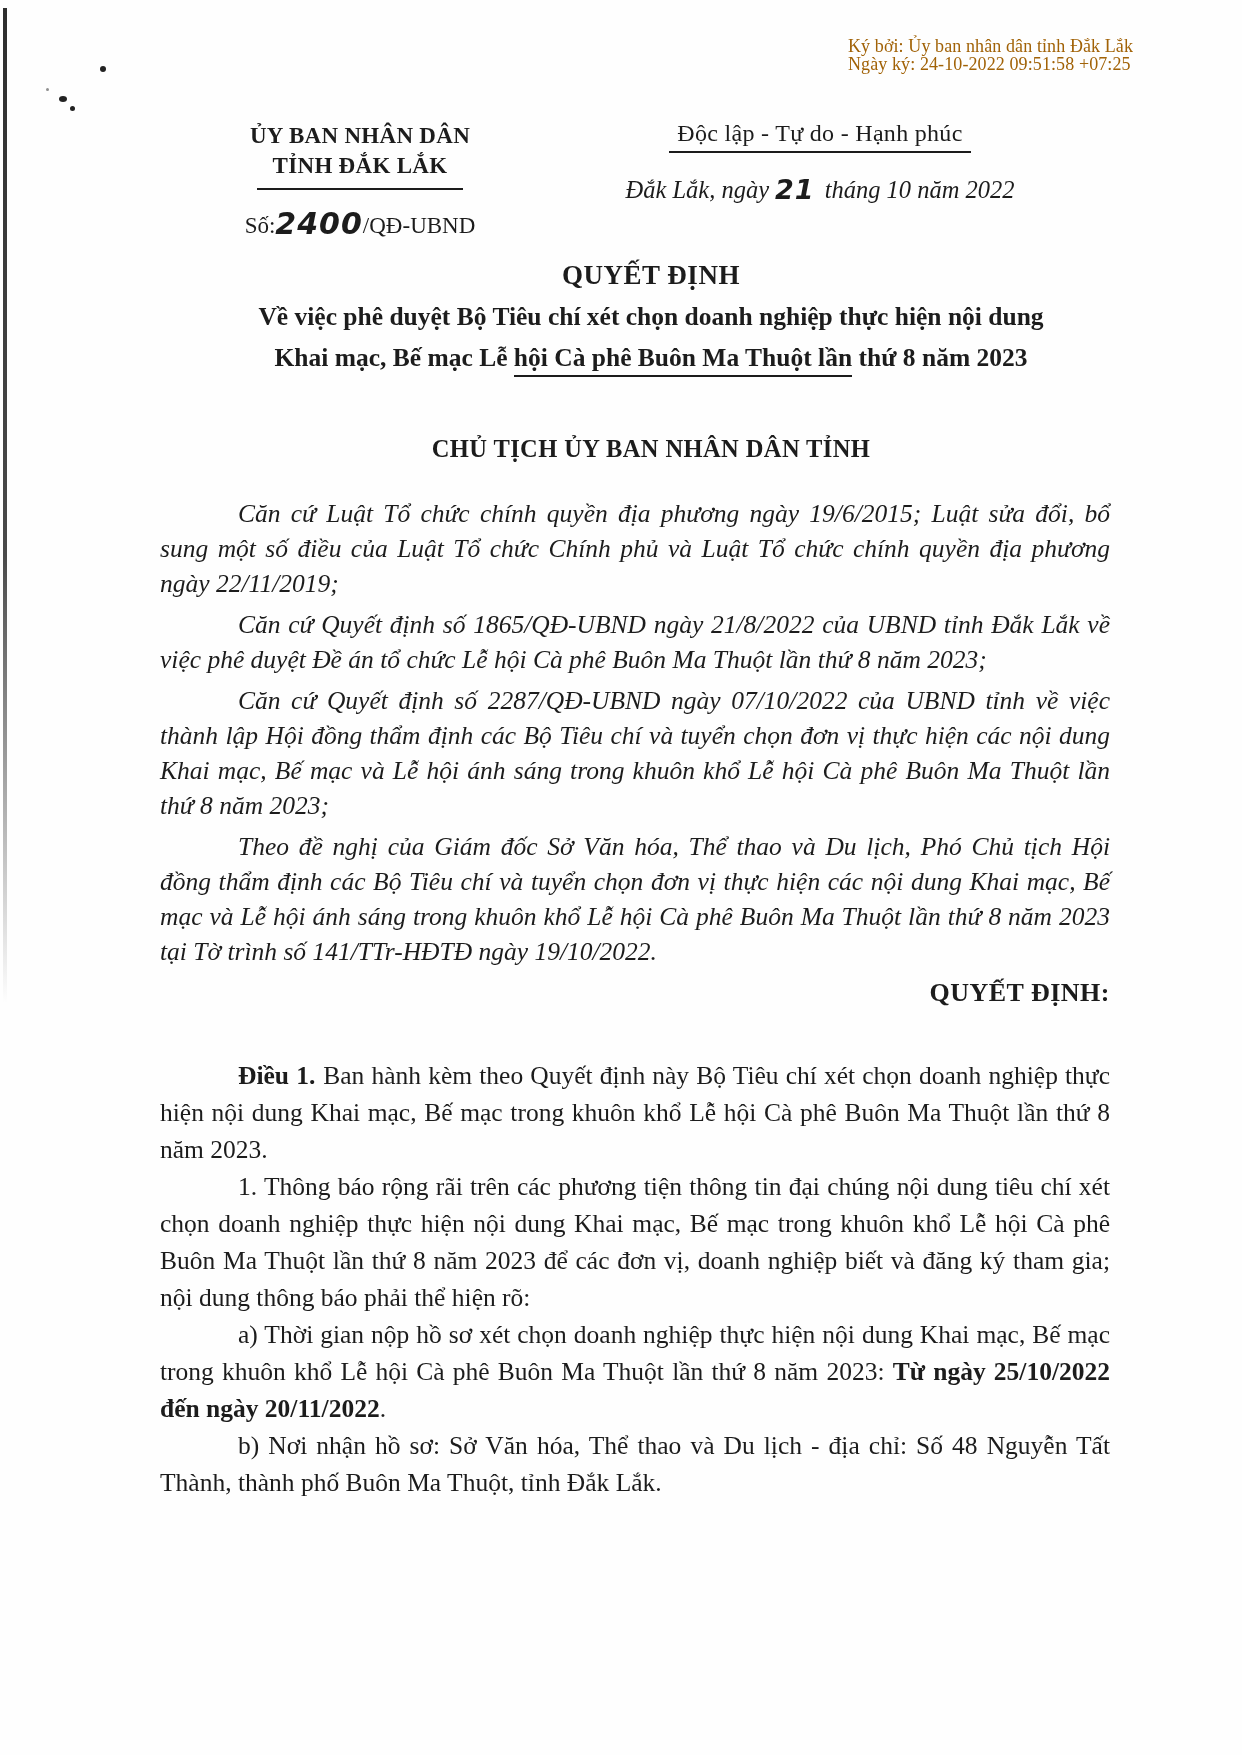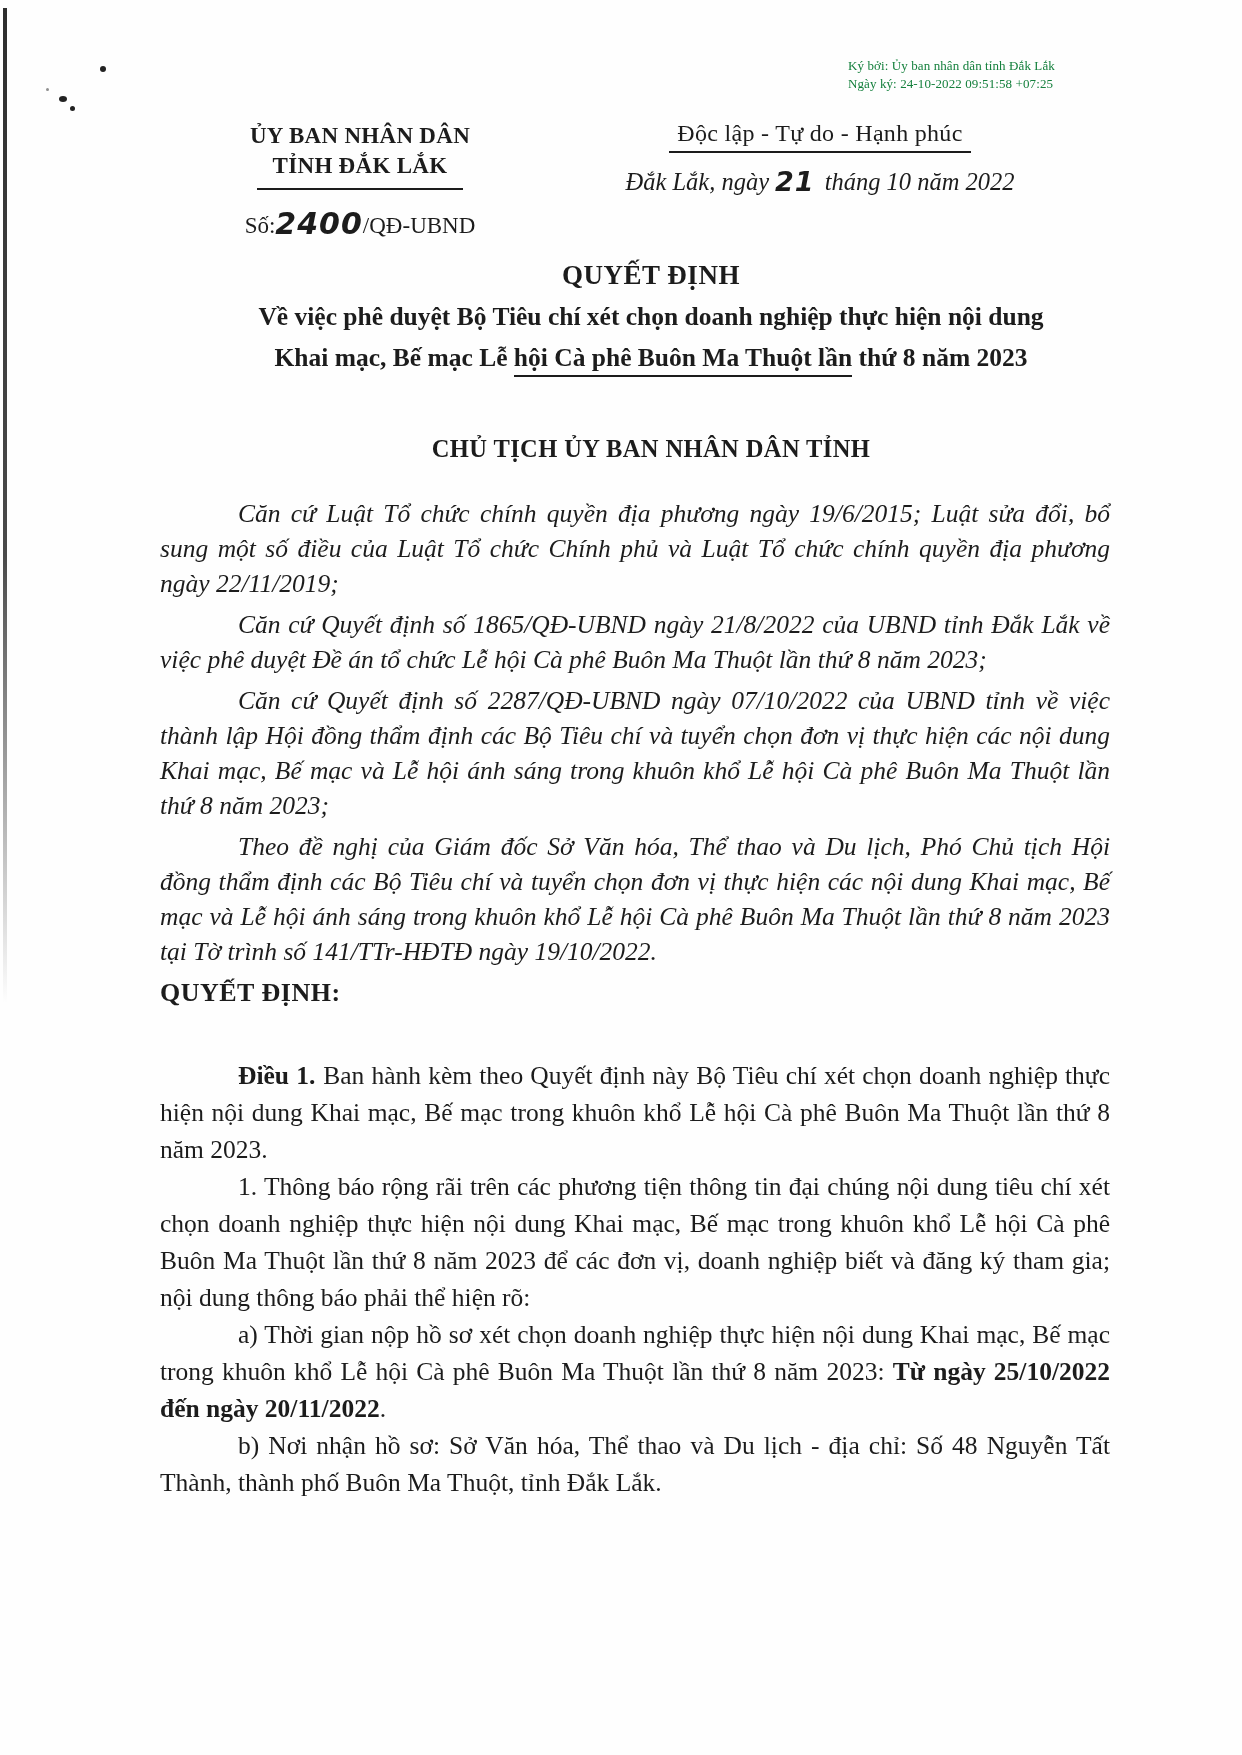--- a/index.html
+++ b/index.html
@@ -18,43 +18,43 @@
     background:linear-gradient(180deg,#2e2e2e 0%,#4a4a4a 55%,rgba(90,90,90,0) 100%);
   }
   .speck{position:absolute;background:#222;border-radius:50%;}
   .speck.s1{left:100px;top:66px;width:6px;height:6px;}
   .speck.s2{left:59px;top:96px;width:8px;height:6px;}
   .speck.s3{left:70px;top:106px;width:5px;height:5px;}
   .speck.s4{left:46px;top:88px;width:3px;height:3px;opacity:.5;}
 
   
   .sig{
-    position:absolute;left:848px;top:57px;
-    font-size:13px;line-height:18px;color:#15803d;
+    position:absolute;left:848px;top:37px;
+    font-size:18px;line-height:18px;color:#a16207;
     letter-spacing:.1px;white-space:nowrap;
   }
 
   
   .org{
     position:absolute;left:210px;top:120px;width:300px;
     text-align:center;
   }
   .org-1{font-weight:bold;font-size:23px;line-height:31px;letter-spacing:.3px;}
   .org-2w{display:inline-block;border-bottom:2.5px solid #1c1c1c;padding:0 16px 7px;}
   .org-2{font-weight:bold;font-size:23px;line-height:30px;letter-spacing:.3px;}
   .doc-no{margin-top:15px;font-size:23px;white-space:nowrap;}
 
   .nat{
     position:absolute;left:575px;top:118px;width:490px;
     text-align:center;
   }
   .nat-1{font-weight:bold;font-size:22.5px;line-height:31px;letter-spacing:.2px;white-space:nowrap;}
   .nat-2w{display:inline-block;border-bottom:2.5px solid #1c1c1c;padding:0 8px 4px;margin-top:2px;}
   .nat-2{font-weight:normal;font-size:24px;letter-spacing:.3px;white-space:nowrap;}
-  .place-date{margin-top:12px;font-style:italic;font-size:24.5px;white-space:nowrap;}
+  .place-date{margin-top:20px;font-style:italic;font-size:24.5px;white-space:nowrap;}
 
   .hand{
     font-family:"DejaVu Sans",sans-serif;
     font-weight:700;font-style:italic;
     font-size:30px;letter-spacing:1px;
     position:relative;top:1px;
   }
   .hand.day{font-size:27px;margin:0 10px 0 6px;}
 
   
@@ -71,21 +71,21 @@
   
   .body{
     position:absolute;left:160px;top:496px;width:950px;
     font-size:25.5px;text-align:justify;
   }
   .pre{
     font-style:italic;line-height:35px;
     text-indent:78px;margin:0 0 6px 0;
   }
   .qd-heading{
-    text-align:left;font-weight:bold;font-size:26px;line-height:36px;
+    text-align:right;font-weight:bold;font-size:26px;line-height:36px;
     margin:4px 0 46px 0;text-indent:0;letter-spacing:.5px;
   }
   .art{line-height:37px;text-indent:78px;margin:0;}
   .art .lead{margin-right:8px;}
 </style>
 </head>
 <body>
 
 <div class="page">
 

